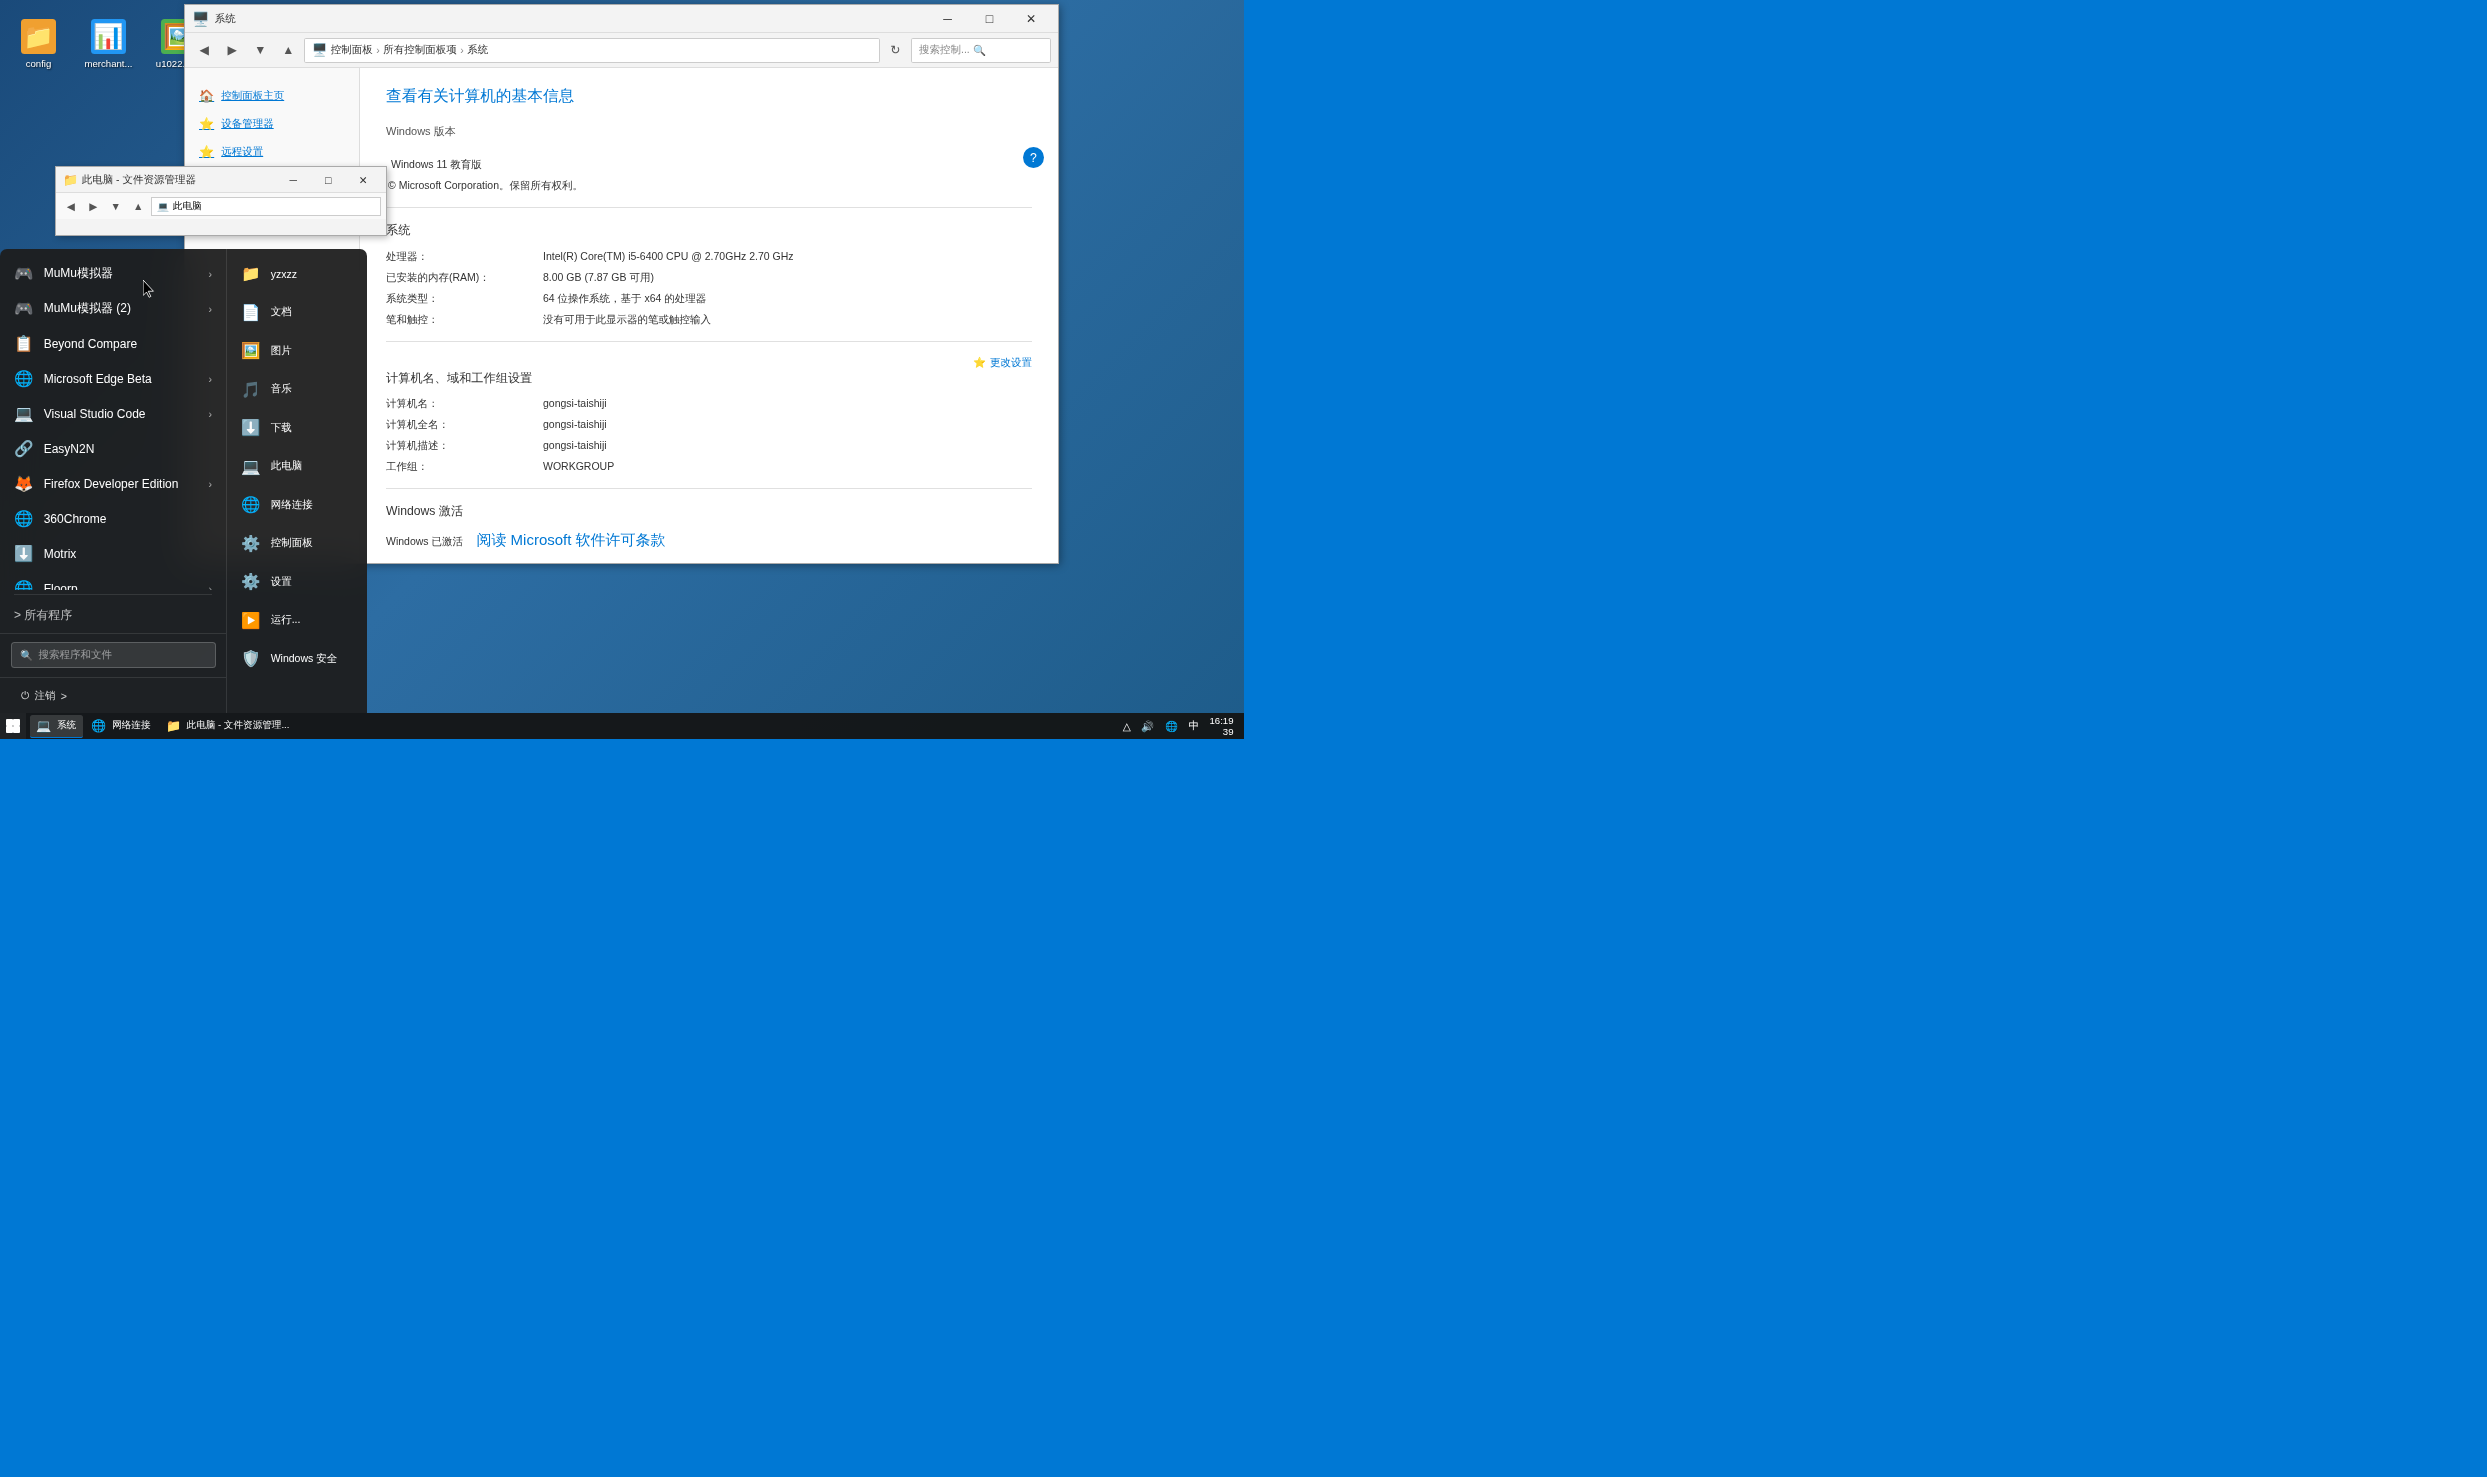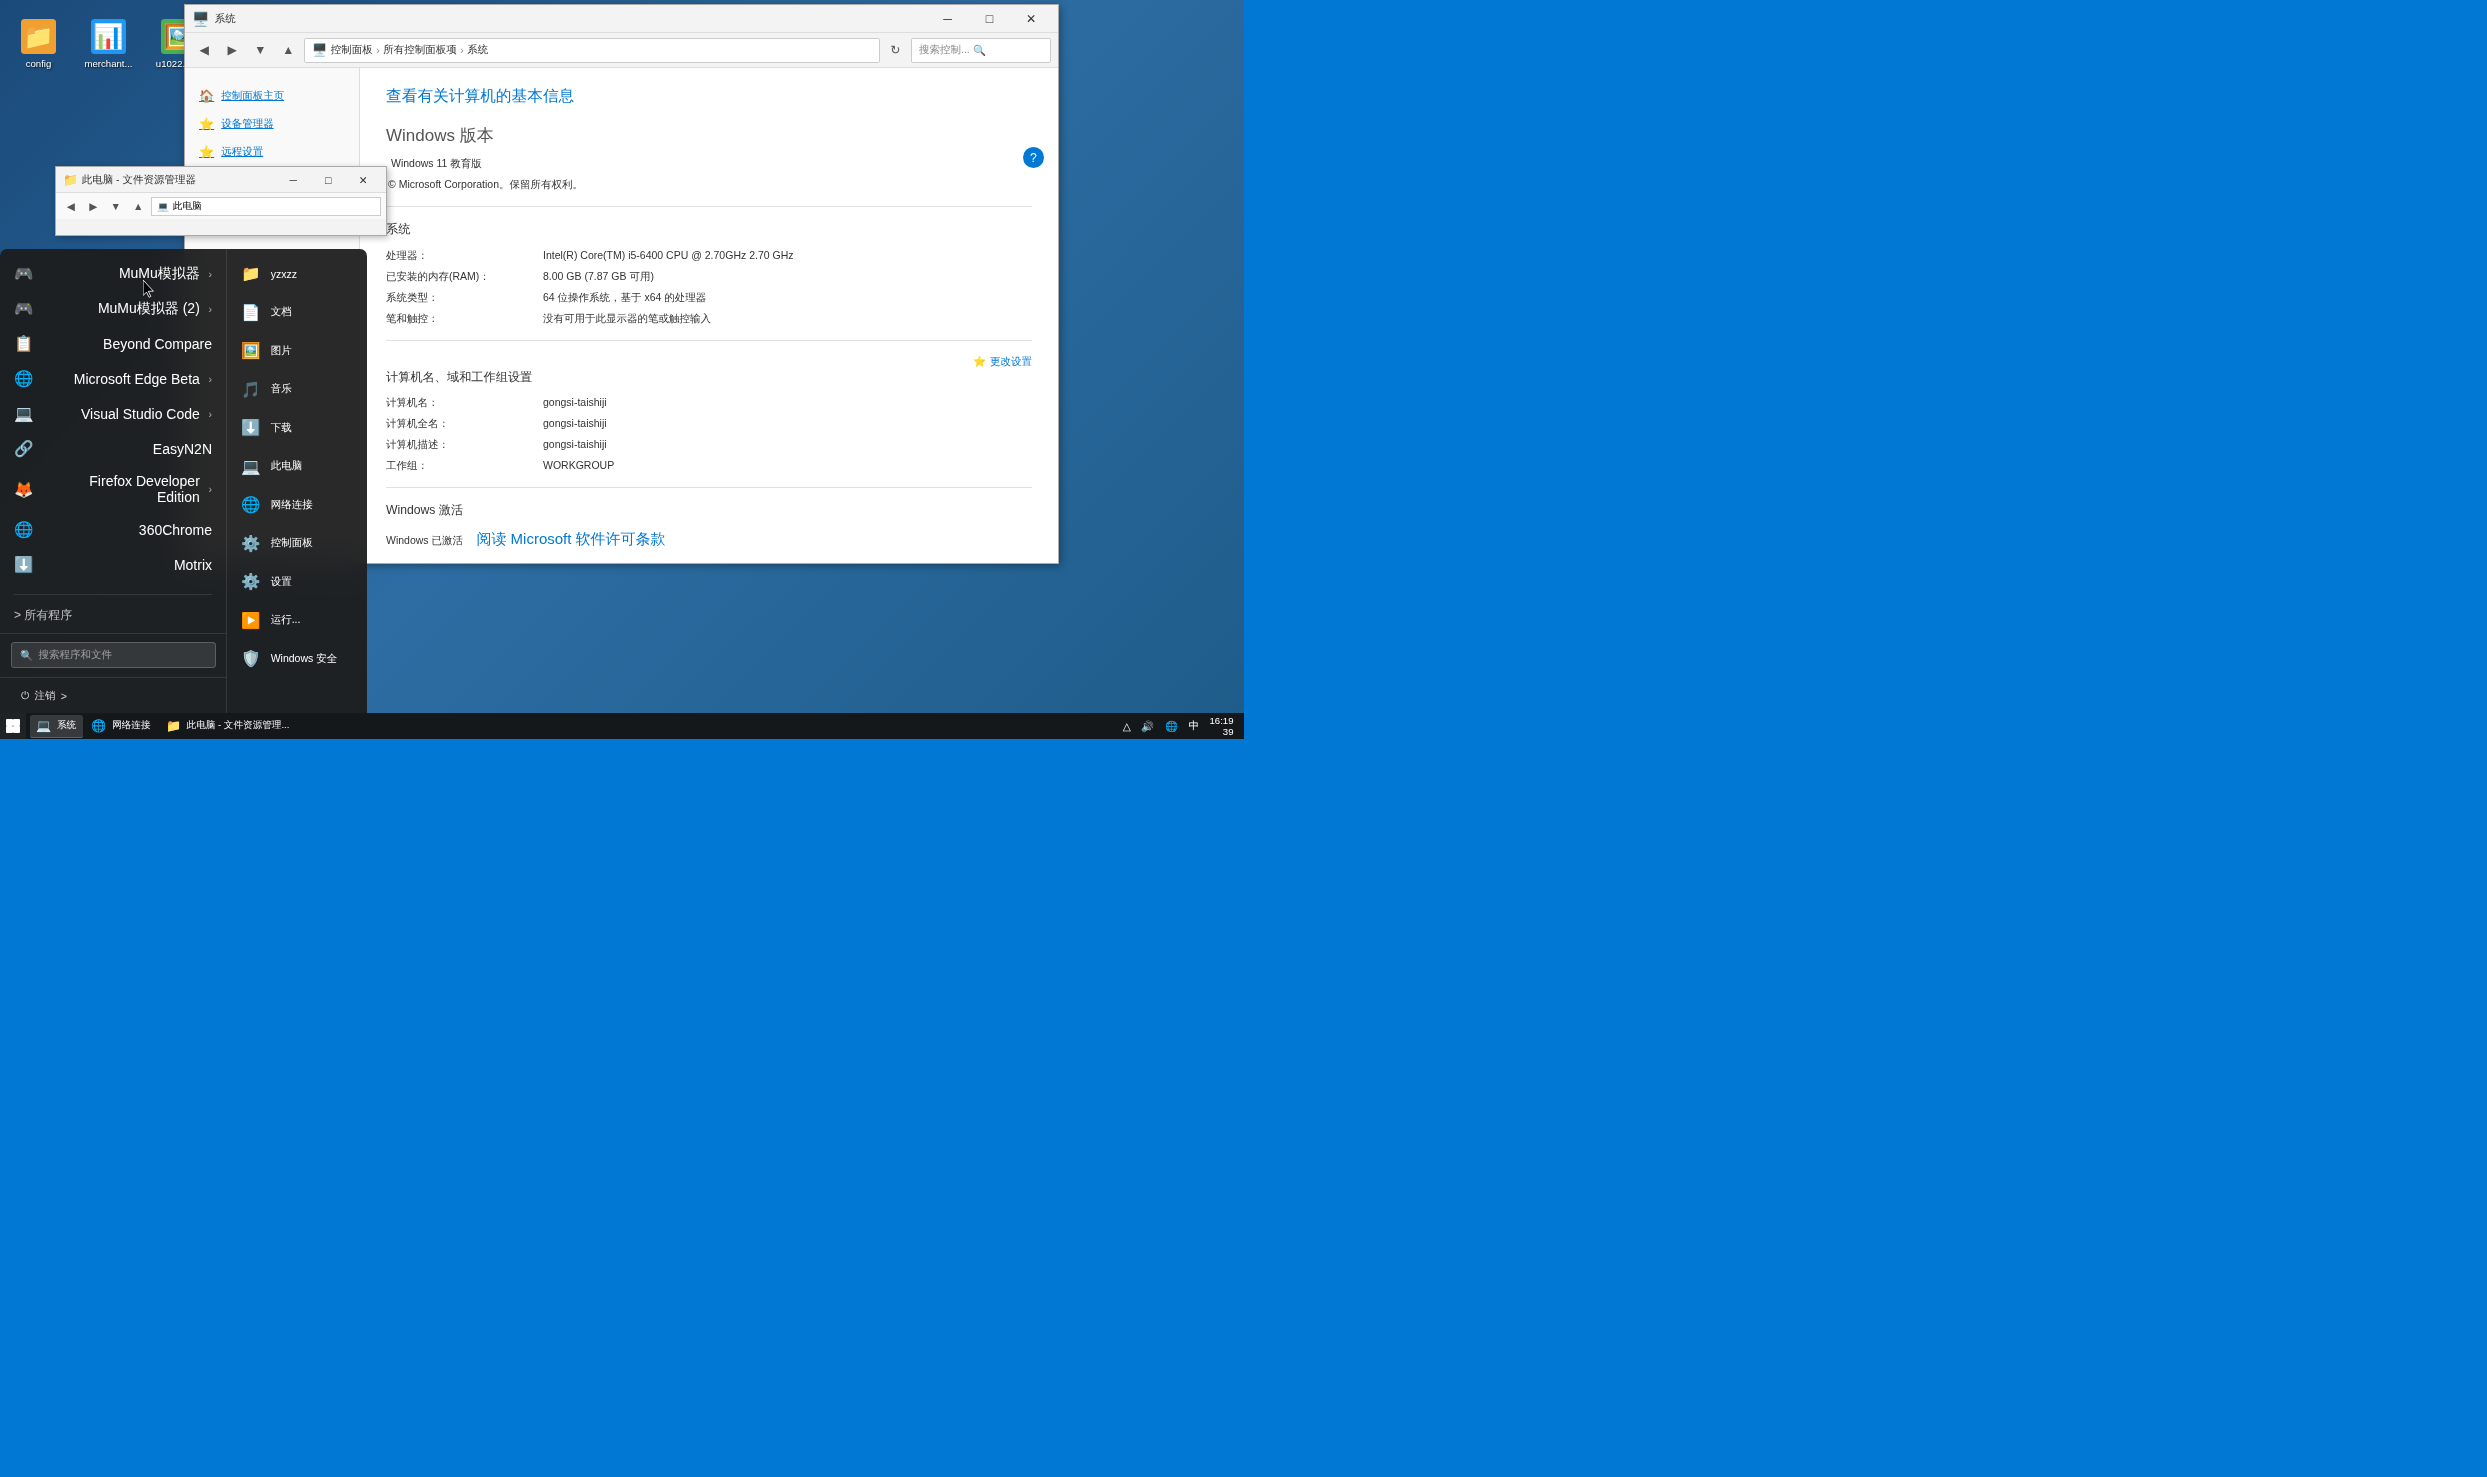--- a/index.html
+++ b/index.html
@@ -219,23 +219,23 @@
       background: white;
     }
     .page-title {
       font-size: 15.7px;
       color: #0078d4;
       margin-bottom: 17.5px;
       font-weight: normal;
     }
 
     .section-title {
-      font-size: 17px;
+      font-size: 11px;
       color: #555;
-      margin-bottom: 10px;
+      margin-bottom: 19px;
       margin-top: 7px;
     }
 
     .info-row {
       display: flex;
       margin-bottom: 7px;
       font-size: 10.5px;
     }
     .info-label {
       width: 157px;
@@ -363,22 +363,21 @@
       width: 21px;
       height: 21px;
       display: flex;
       align-items: center;
       justify-content: center;
       font-size: 15.7px;
       flex-shrink: 0;
     }
     .start-app-label {
       flex: 1;
-      font-size: 14px;
-      text-align: right;
+      font-size: 12px;
     }
     .start-app-arrow {
       font-size: 10.5px;
       color: rgba(255,255,255,0.6);
     }
 
     .start-divider {
       border: none;
       border-top: 0.9px solid rgba(255,255,255,0.1);
       margin: 3.5px 14px;

